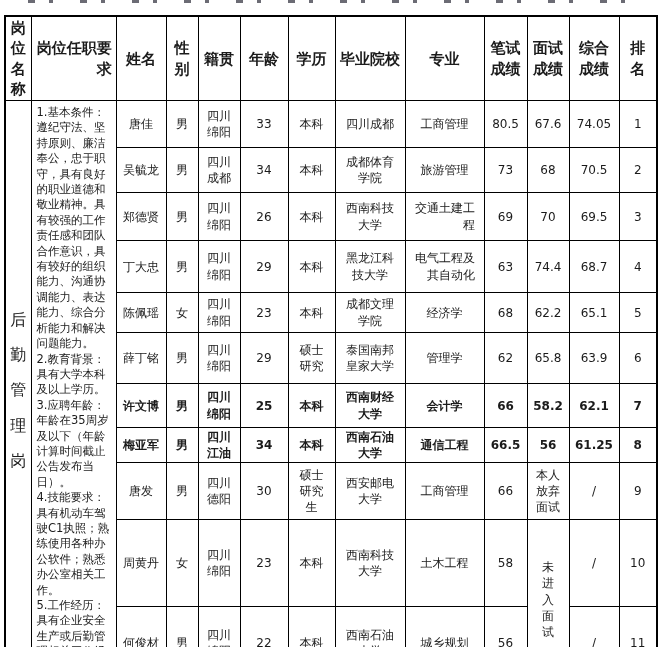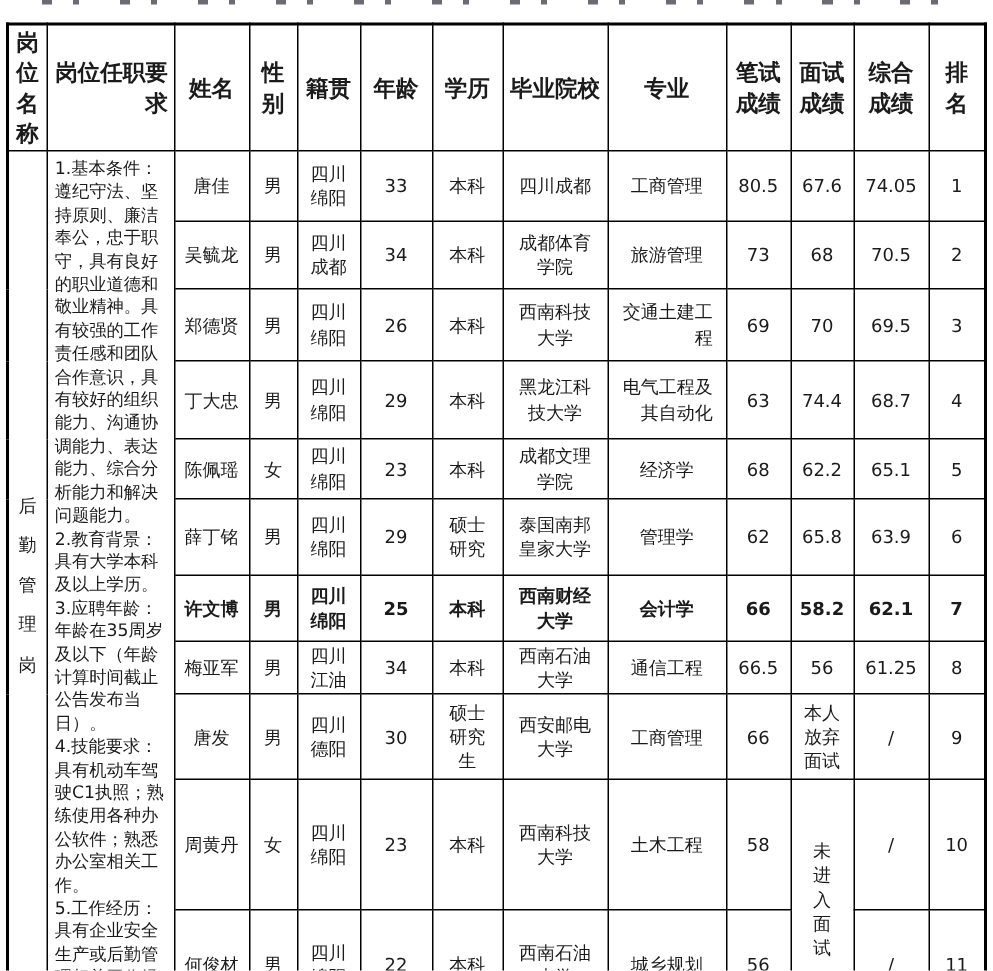--- a/index.html
+++ b/index.html
@@ -24,21 +24,21 @@
     padding:1px 2px;
     font-size:12px;line-height:1.35;
     overflow:hidden;
   }
   th{font-weight:bold;font-size:15px;height:75px;}
   .cw{display:inline-block;word-break:break-all;vertical-align:middle;}
   .w1{max-width:1.1em;}
   .w2{max-width:2.1em;}
   .w4{max-width:4.1em;}
   .w5{max-width:5.1em;text-align:right;}
-  td.pos .cw{max-width:1.1em;line-height:2.2;font-size:12px;}
+  td.pos .cw{max-width:1.1em;line-height:2.2;font-size:16px;}
   td.req{
     text-align:left;vertical-align:middle;
     padding:4px 5px;font-size:11.5px;line-height:1.34;
   }
   td.req div{margin:0;word-break:break-all;}
 </style>
 </head>
 <body>
 
 <div class="frag-strip"></div>
@@ -169,21 +169,21 @@
         <td><span class="cw w2">四川绵阳</span></td>
         <td><span class="cw">25</span></td>
         <td><span class="cw w2">本科</span></td>
         <td><span class="cw w4">西南财经大学</span></td>
         <td><span class="cw w5">会计学</span></td>
         <td><span class="cw">66</span></td>
         <td><span class="cw">58.2</span></td>
         <td><span class="cw">62.1</span></td>
         <td><span class="cw">7</span></td>
       </tr>
-      <tr style="height: 25px;">
+      <tr style="height: 25px; font-weight: bold;">
         <td><span class="cw">梅亚军</span></td>
         <td><span class="cw">男</span></td>
         <td><span class="cw w2">四川江油</span></td>
         <td><span class="cw">34</span></td>
         <td><span class="cw w2">本科</span></td>
         <td><span class="cw w4">西南石油大学</span></td>
         <td><span class="cw w5">通信工程</span></td>
         <td><span class="cw">66.5</span></td>
         <td><span class="cw">56</span></td>
         <td><span class="cw">61.25</span></td>

